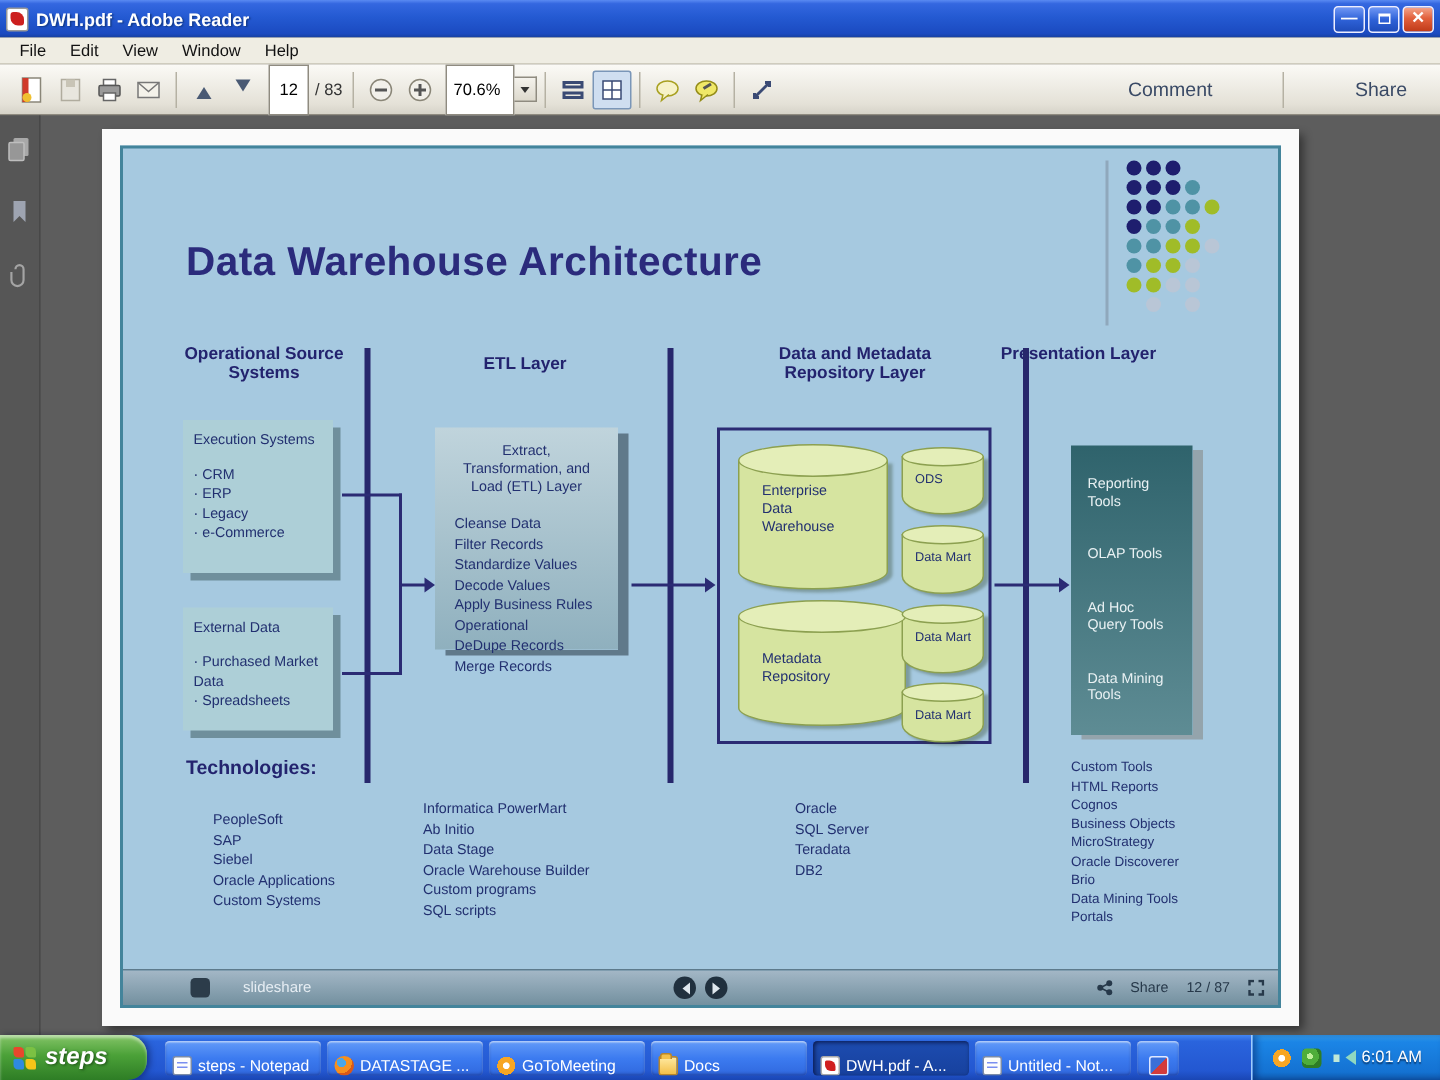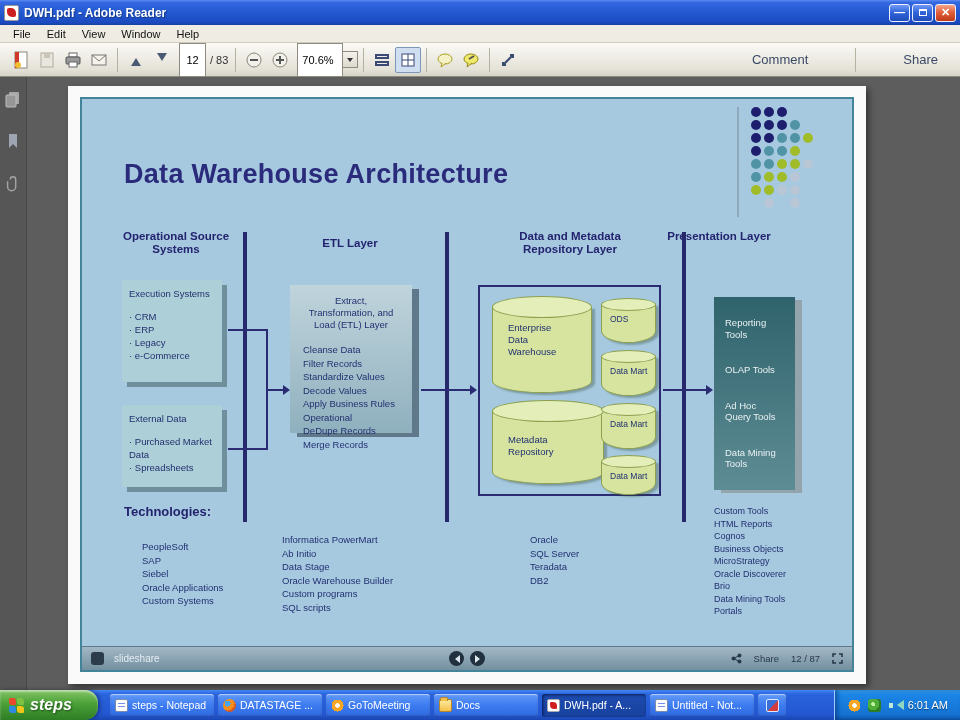--- a/index.html
+++ b/index.html
@@ -109,21 +109,21 @@
   .tech-pres { left:632px; top:406px; font-size:9px; }
   .tech-pres div { line-height:12.5px; }
 
   .cline { position:absolute; background:#2b2b74; }
   .ahead { position:absolute; width:0; height:0; border:5px solid transparent; border-left:7px solid #2b2b74; }
 
   
   .player { position:absolute; left:0; right:0; bottom:0; height:24px;
     background:linear-gradient(180deg,#a3b7c6,#73909f); border-top:1px solid #5d7a8c;
     display:flex; align-items:center; padding:0 9px; }
-  .brand { display:flex; align-items:center; gap:10px; }
+  .brand { display:flex; align-items:center; gap:22px;margin-left:36px; }
   .brand-logo { width:13px; height:13px; background:#2c3c4a; border-radius:3px; }
   .brand-name { font-size:10px; color:#e6edf3; }
   .player-nav { position:absolute; left:50%; transform:translateX(-50%); display:flex; gap:6px; }
   .nav-circle { width:15px; height:15px; border-radius:50%; background:#20303e; display:flex; align-items:center; justify-content:center; }
   .tri-l { width:0;height:0;border:4px solid transparent;border-right:5px solid #dfe8ee;margin-left:-3px; }
   .tri-r { width:0;height:0;border:4px solid transparent;border-left:5px solid #dfe8ee;margin-right:-3px; }
   .player-right { margin-left:auto; display:flex; align-items:center; gap:12px; color:#27394a; font-size:9.5px; }
 
   
   .taskbar { position:absolute; left:0; bottom:0; width:960px; height:30px;
@@ -133,21 +133,21 @@
     background:linear-gradient(180deg,#85c568,#4ba138 45%,#2e7d25);
     box-shadow:inset 0 2px 2px rgba(255,255,255,.45), 2px 0 4px rgba(0,0,40,.4);
     display:flex; align-items:center; padding-left:9px; gap:6px; flex:0 0 auto; }
   .start-label { color:#fff; font-size:16px; font-weight:bold; font-style:italic; text-shadow:1px 1px 2px #1d4f17; }
   .flag { width:15px; height:15px; display:grid; grid-template-columns:7px 7px; grid-auto-rows:7px; gap:1px; }
   .flag i { border-radius:1px 3px 1px 3px; }
   .tasks { display:flex; gap:4px; margin-left:12px; }
   .task { width:104px; height:23px; border-radius:3px;
     background:linear-gradient(180deg,#639bf8,#3c7bf0 50%,#3068de);
     box-shadow:inset 0 1px 1px rgba(255,255,255,.55), inset 0 -1px 2px rgba(0,0,60,.35);
-    display:flex; align-items:center; gap:4px; padding:0 5px; color:#fff; font-size:10.5px;
+    display:flex; align-items:flex-end; gap:4px; padding:0 5px; color:#fff; font-size:10.5px;
     white-space:nowrap; overflow:hidden; }
   .task.active { background:linear-gradient(180deg,#1d4cb0,#17419e); box-shadow:inset 1px 1px 3px rgba(0,0,30,.65); }
   .task.iconic { width:28px; justify-content:center; }
   .ticn { width:13px; height:13px; flex:0 0 auto; border-radius:2px; }
   .i-notepad { background:#fdfdfd; border:1px solid #7b8ba8; position:relative; }
   .i-notepad::after { content:""; position:absolute; left:2px; top:3px; width:7px; height:1px; background:#7a8ff0; box-shadow:0 3px 0 #7a8ff0; }
   .i-firefox { border-radius:50%; background:radial-gradient(circle at 35% 35%, #4aa6e8 0 3px, #f78f1e 3px 7px, #d9581a 7px); }
   .i-daisy { border-radius:50%; background:radial-gradient(circle, #fff 0 2px, #f7a623 2.5px 6px, transparent 6px); }
   .i-folder { position:relative; background:linear-gradient(#ffe9a0,#f3c04a); border:1px solid #b8862a; border-radius:1px 2px 2px 2px; }
   .i-folder::before { content:""; position:absolute; left:0; top:-3px; width:6px; height:3px; background:#f3c04a; border:1px solid #b8862a; border-bottom:none; border-radius:2px 2px 0 0; }

